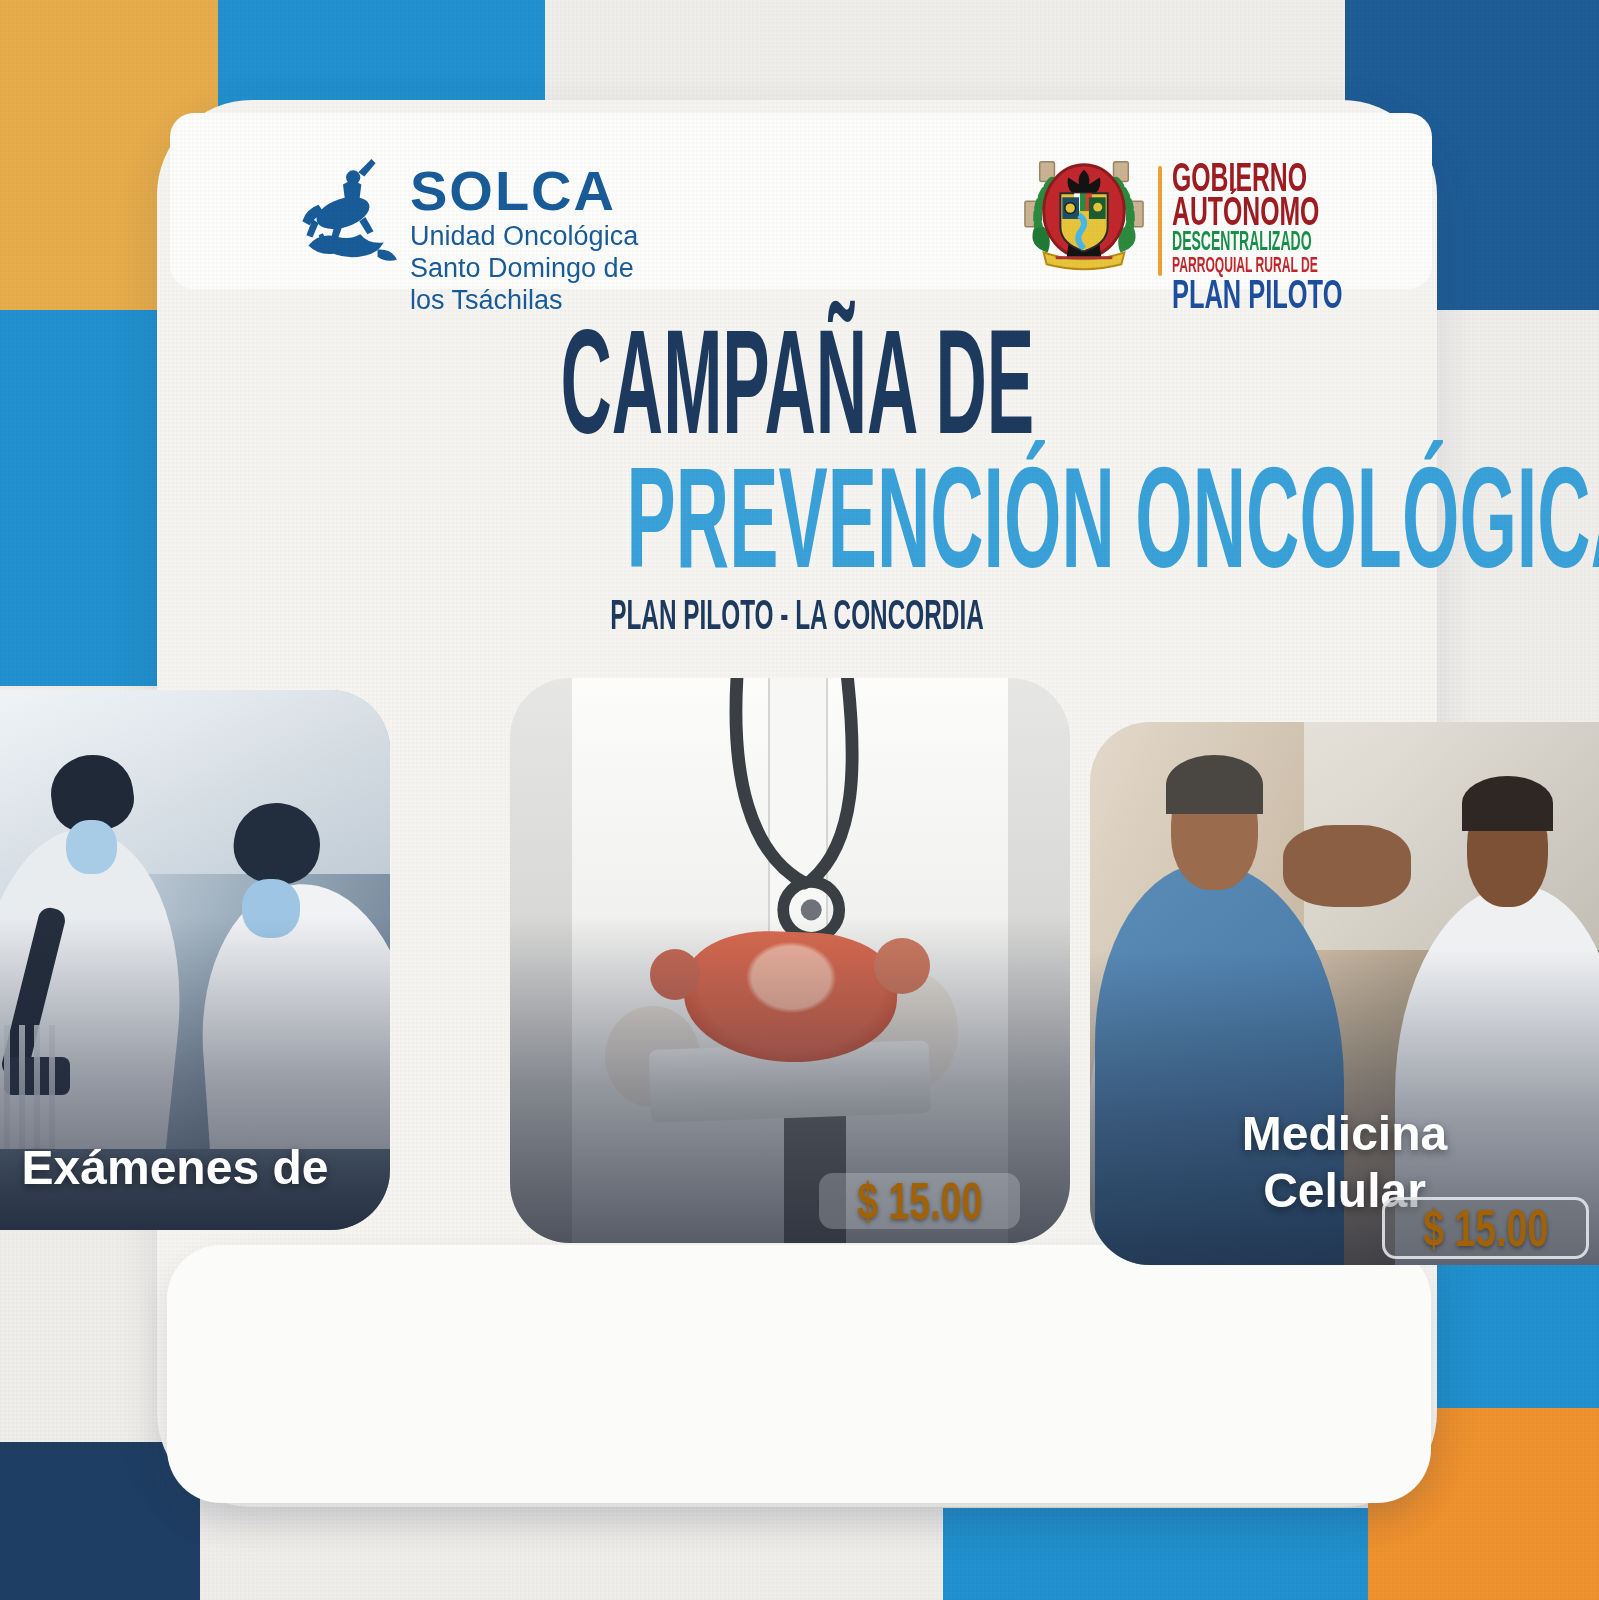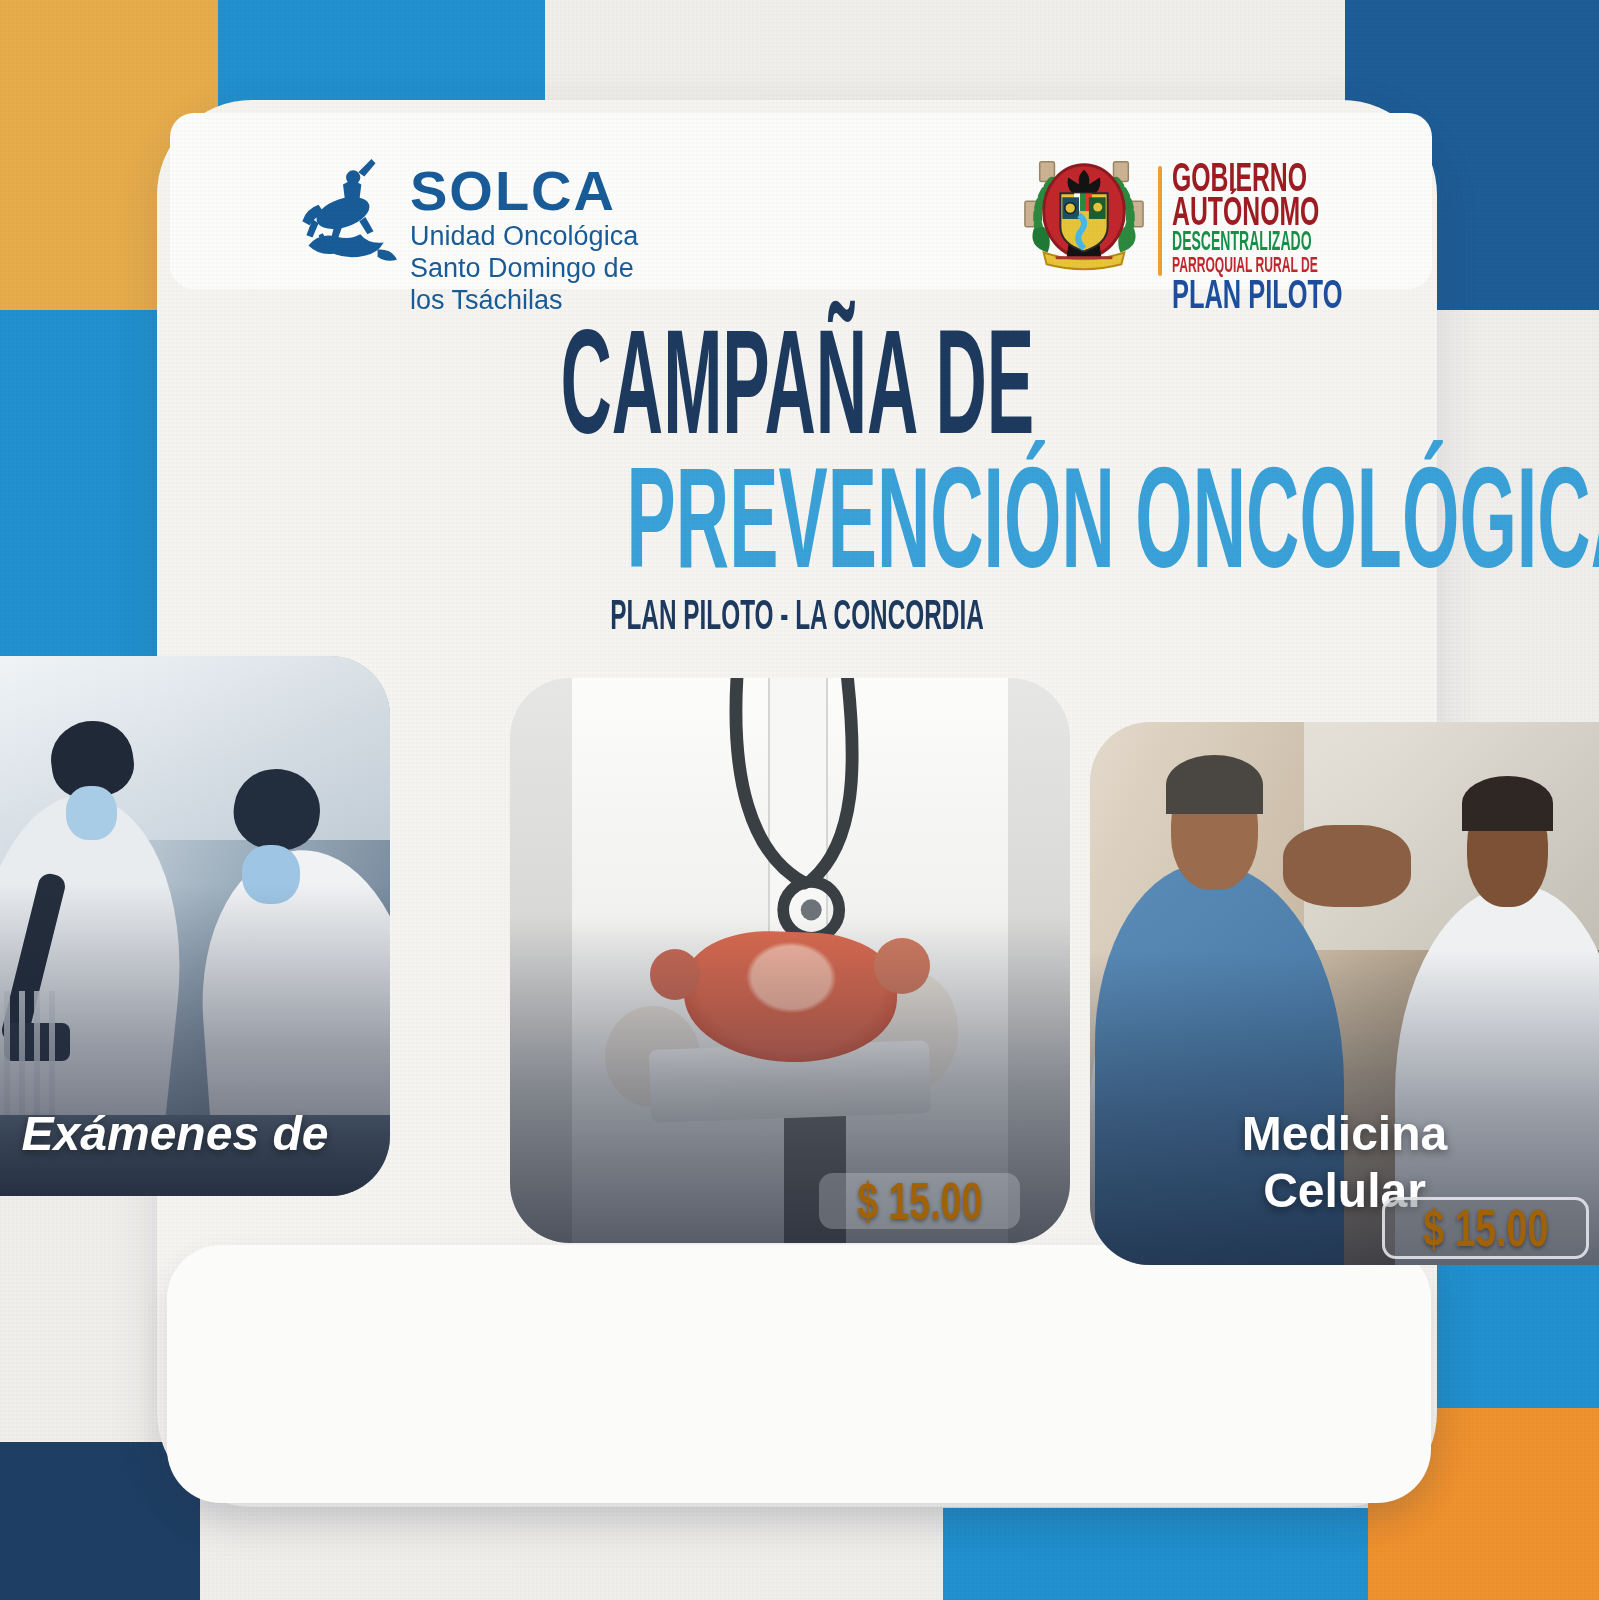--- a/index.html
+++ b/index.html
@@ -51,21 +51,21 @@
   .tcond{display:inline-block;transform-origin:center;white-space:nowrap;font-weight:700;}
   .t1{top:312px;font-size:148px;line-height:140px;color:#1d3a5f;}
   .t1 .tcond{transform:scaleX(.48);}
   .t2{top:448px;font-size:142px;line-height:140px;color:#3aa2d9;}
   .t2 .tcond{transform:scaleX(.52);}
   .t3{top:592px;font-size:42px;line-height:46px;color:#1d3a5f;}
   .t3 .tcond{transform:scaleX(.58);}
 
   
   .photo{overflow:hidden;z-index:3;}
-  .ph-left{left:0;top:656px;width:390px;height:540px;border-radius:0 60px 60px 0;font-style:italic;}
+  .ph-left{left:0;top:690px;width:390px;height:540px;border-radius:0 60px 60px 0;}
   .ph-mid{left:510px;top:678px;width:560px;height:565px;border-radius:60px;}
   .ph-right{left:1090px;top:690px;width:509px;height:543px;border-radius:60px 0 0 60px;margin-top:32px;}
   .art,.overlay{position:absolute;inset:0;}
   .art div{position:absolute;}
   .overlay{background:linear-gradient(180deg,rgba(30,40,60,0) 42%,rgba(24,32,52,.40) 72%,rgba(18,26,44,.66) 100%);}
   .caption{position:absolute;left:0;right:0;bottom:30px;text-align:center;color:#fff;
            font-weight:700;font-size:48px;line-height:57px;z-index:4;
            text-shadow:0 3px 8px rgba(0,0,0,.45);}
   .caption span{display:block;}
   .ph-left .caption{bottom:34px;padding-right:40px;}

